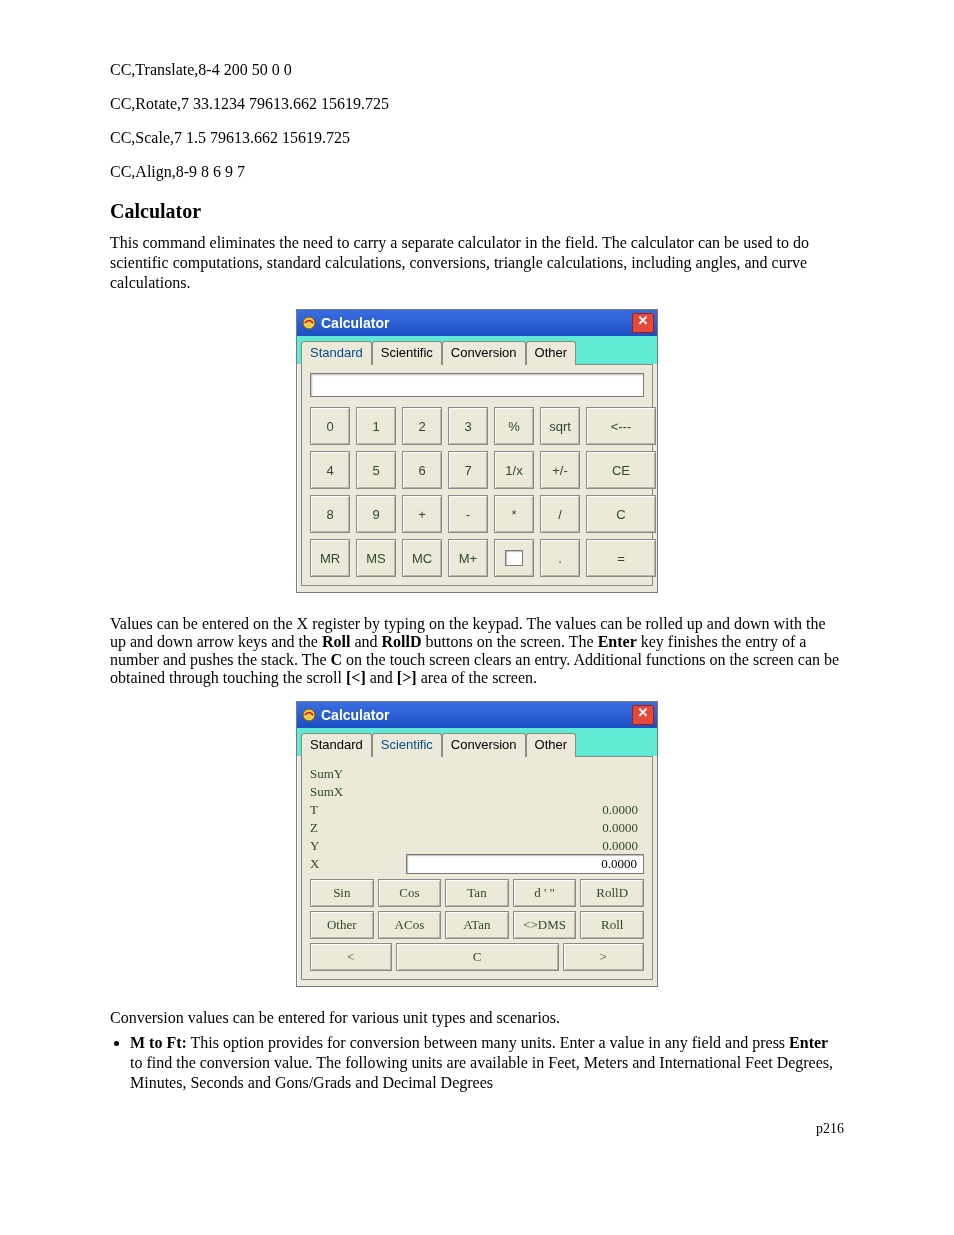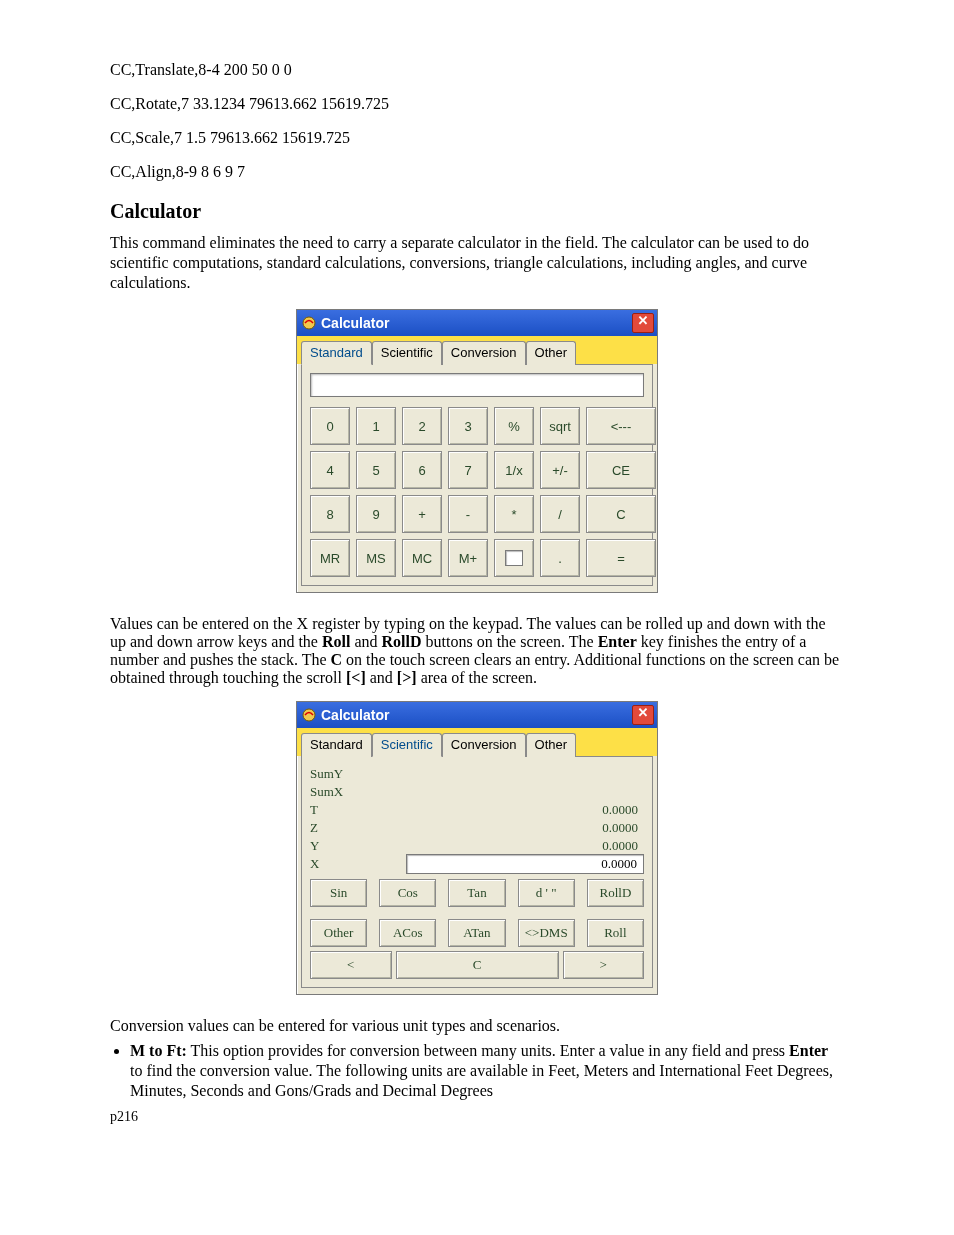--- a/index.html
+++ b/index.html
@@ -22,21 +22,21 @@
   }
   .section-label {
     font-weight: bold;
     margin-top: 16px;
     display: block;
   }
   .flowtext { margin-top: 0; }
   .bold { font-weight: bold; }
   ul { margin: 6px 0 0 20px; padding: 0; }
   li { margin-bottom: 6px; line-height: 1.25; }
-  .page-num { text-align: left; font-size: 14px; margin-top: 8px; }
+  .page-num { text-align: right; font-size: 14px; margin-top: 28px; }
 
   
   .calc-wrap { display: flex; justify-content: center; margin: 14px 0 22px 0; }
   .calc-window {
     width: 360px;
     background: #ece9d8;
     border: 1px solid #7a7a7a;
     box-shadow: 1px 1px 0 #fff inset;
   }
   .titlebar {
@@ -62,21 +62,21 @@
     color: #fff;
     font-family: Arial, sans-serif;
     font-weight: bold;
     font-size: 13px;
     line-height: 14px;
     text-align: center;
     border-radius: 2px;
   }
   .tabstrip {
     display: flex;
-    background: #fde047;
+    background: #5eead4;
     padding: 4px 4px 0 4px;
     font-family: Tahoma, Arial, sans-serif;
     font-size: 13px;
   }
   .tab {
     padding: 3px 8px 4px 8px;
     border: 1px solid #8a8a8a;
     border-bottom: none;
     background: #ece9d8;
     margin-right: 0px;
@@ -140,21 +140,21 @@
     flex: 1; height: 18px; background: #fff;
     border: 1px solid #7a7a7a;
     box-shadow: inset 1px 1px 1px #bbb;
     display: flex; justify-content: flex-end; align-items: center;
     padding-right: 6px; font-size: 13px; color: #000;
   }
   .sci-grid {
     display: grid;
     grid-template-columns: repeat(5, 1fr);
     grid-auto-rows: 28px;
-    gap: 12px;
+    gap: 4px;
     margin-top: 6px;
   }
   .sci-key {
     border: 1px solid #8a8a8a;
     background: #ece9d8;
     display: flex; align-items: center; justify-content: center;
     box-shadow: inset 1px 1px 0 #fff, inset -1px -1px 0 #b5b5a5;
     font-size: 13px; color: #2a4a2a;
   }
   .sci-bottom {

